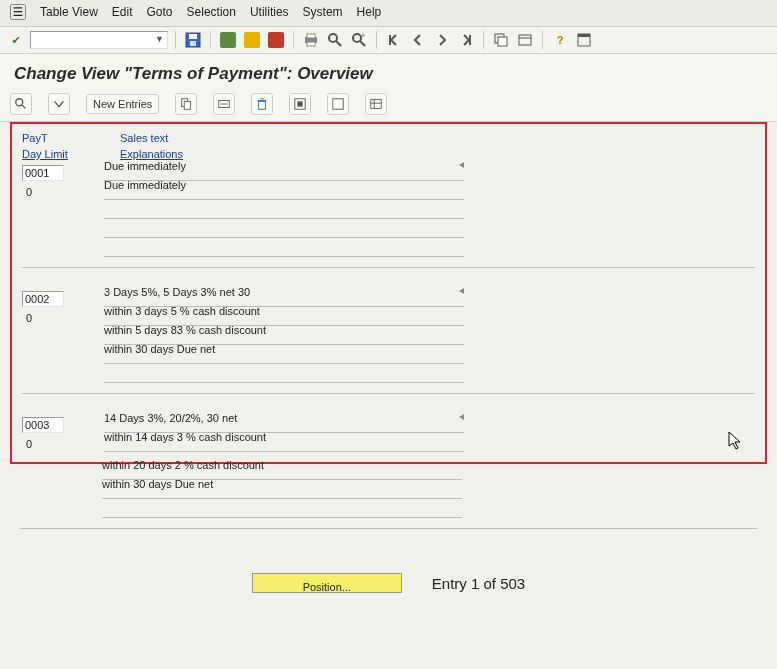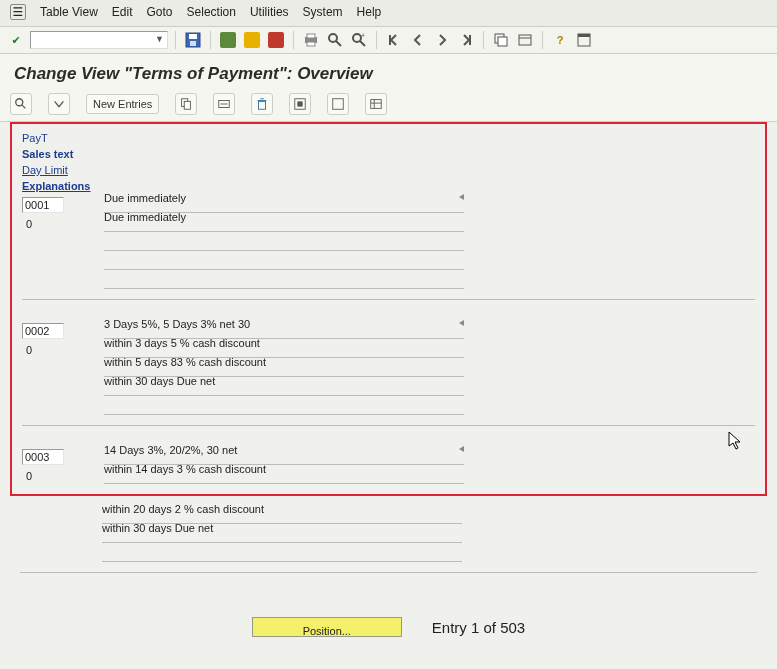--- a/index.html
+++ b/index.html
@@ -27,23 +27,23 @@
 
   
   .app-toolbar { display:flex; align-items:center; gap:16px; padding:3px 10px 6px 10px; background:#f6f6f0; border-bottom:1px solid #d0d0c8;}
   .app-toolbar .linkbtn { padding:2px 6px; font-size:11px; color:#333; border:1px solid #ccc; border-radius:3px; background:#fafaf4; height:20px; display:flex; align-items:center;}
   .mini-tbtn{ width:22px;height:22px;display:flex;align-items:center;justify-content:center;border:1px solid #ccc;border-radius:3px;background:#fafaf4;}
 
   
   .content { padding: 0 10px 10px 10px; }
   .redbox { border: 2px solid #d23; padding: 0; }
   .grid { padding: 8px 10px 8px 10px; }
-  .gridhead { display:flex; gap:4px; margin-bottom:4px;flex-direction:column;}
+  .gridhead { display:flex; gap:16px; margin-bottom:4px;}
   .col-pay { width: 82px; }
-  .col-text { flex:1;font-weight:bold; }
+  .col-text { flex:1; }
   .hcell { color: #1a3b8e; font-size:11px; }
   .hcell.u { text-decoration: underline; }
 
   .entry-block { margin-bottom: 22px; border-bottom:1px solid #bbb; padding-bottom:8px;}
   .row { display:flex; margin:1px 0; height:18px; align-items:center;}
   .keyinp { width:42px; height:16px; background:#fff; border-top:1px solid #999;border-left:1px solid #999;border-bottom:1px solid #e5e5e5;border-right:1px solid #e5e5e5; font-size:11px; padding:0 2px; display:flex; align-items:center;}
   .keylab { width: 82px; display:flex; align-items:center; gap:4px;}
   .spacer{width:82px;}
   .short-under { width: 360px; border-bottom: 1px solid #bbb; height:16px; position:relative;}
   .short-under .val{position:absolute;left:0;bottom:8px;}
@@ -319,21 +319,21 @@
               <span style="padding-left:4px">0</span>
             </div>
             <div class="short-under">
               <span class="val">within 14 days 3 % cash discount</span>
             </div>
           </div>
       </div>
     </div>
   </div>
 
-  <div class="grid" style="padding-top:12px">
+  <div class="grid" style="padding-top:0">
     <div class="entry-block" style="margin-top:-2px">
       <div class="row">
           <div class="spacer"></div>
           <div class="short-under">
             <span class="val">within 20 days 2 % cash discount</span>
           </div>
         </div>
       <div class="row">
           <div class="spacer"></div>
           <div class="short-under">

